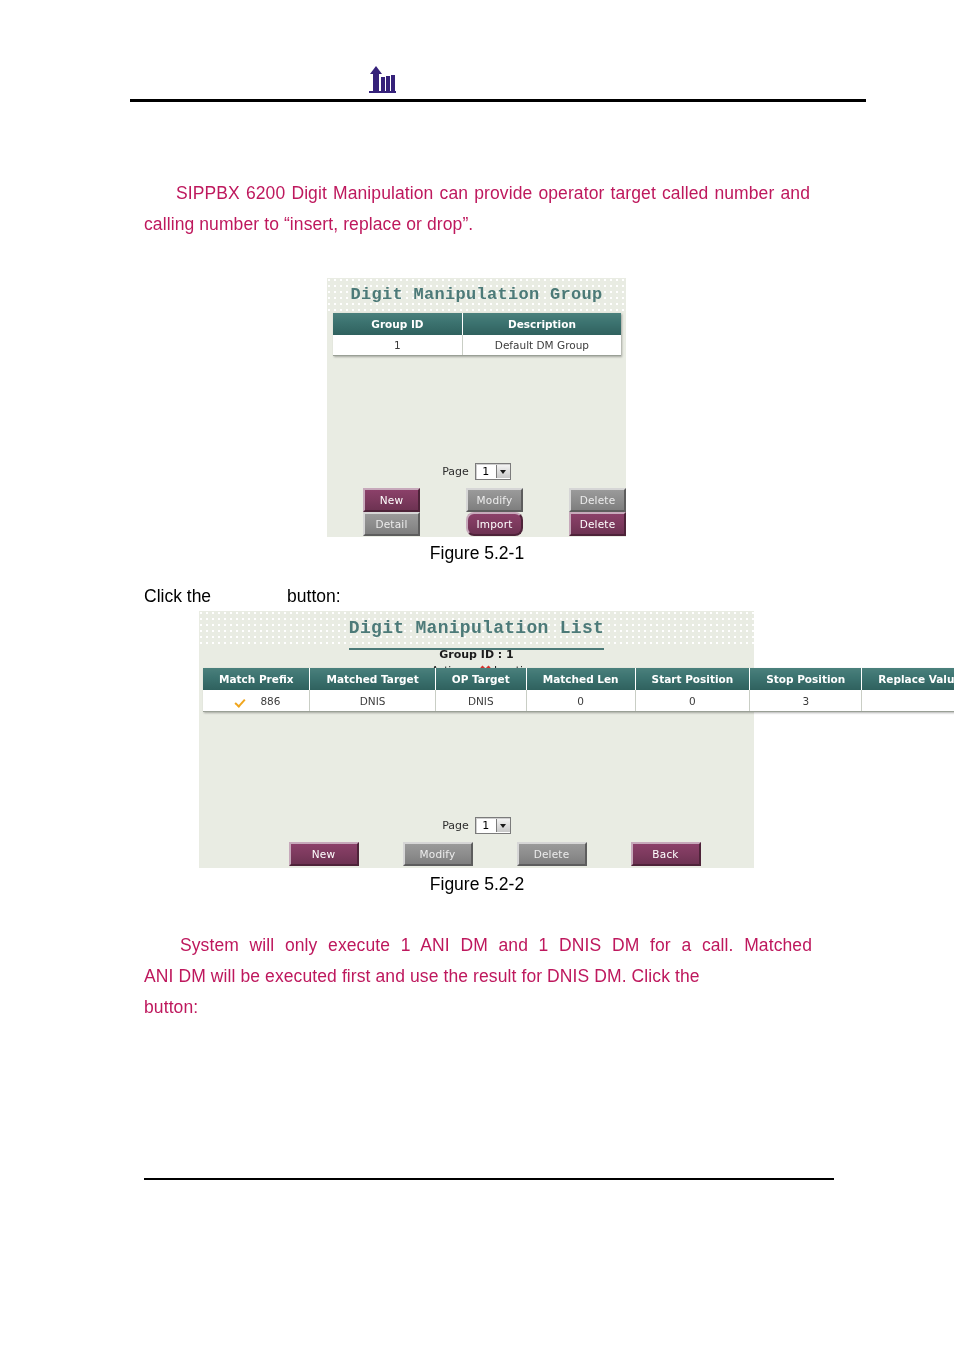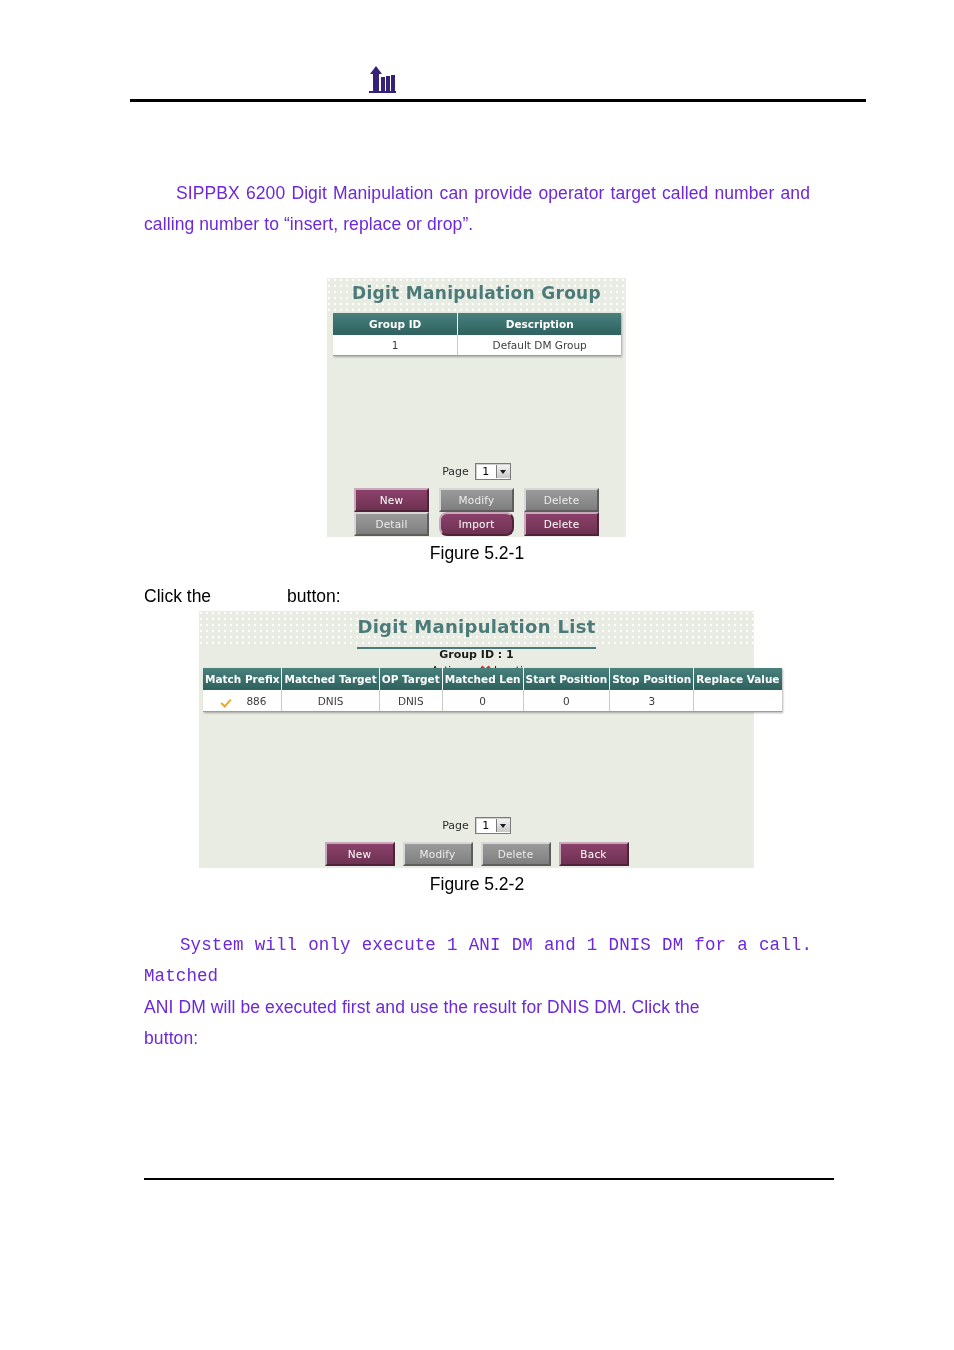--- a/index.html
+++ b/index.html
@@ -38,21 +38,21 @@
     width: 736px;
     height: 3px;
     background: #000000;
   }
 
   
   .para {
     position: absolute;
     font-size: 17.5px;
     line-height: 31px;
-    color: #6d28d9;
+    color: #be185d;
     text-align: justify;
     letter-spacing: 0.1px;
   }
   .para-1 {
     left: 144px;
     top: 178px;
     width: 666px;
   }
   .para-1 .indent { display: inline-block; width: 32px; }
 
@@ -65,21 +65,21 @@
     line-height: 28px;
   }
   .click-gap { display: inline-block; width: 76px; }
 
   .para-2 {
     left: 144px;
     top: 930px;
     width: 668px;
   }
   .para-2 .indent { display: inline-block; width: 36px; }
-  .para-2 .l1 { display: block; text-align: justify; text-align-last: justify; font-family: Liberation Mono, monospace; }
+  .para-2 .l1 { display: block; text-align: justify; text-align-last: justify; }
   .para-2 .l2 { display: block; }
   .para-2 .l3 { display: block; }
 
   
   .fig-caption {
     position: absolute;
     width: 954px;
     text-align: center;
     font-size: 17.5px;
     color: #000000;
@@ -107,36 +107,37 @@
     position: relative;
     text-align: center;
     font-family: "DejaVu Sans", sans-serif;
     font-weight: bold;
     color: #4c7a78;
     letter-spacing: 0.3px;
   }
   .panel-title span {
     border-bottom: 2px solid #4c7a78;
     padding-bottom: 10px;
+    font-family: Liberation Mono, monospace;
   }
 
   
   .dm-table {
     position: absolute;
     border-collapse: collapse;
     font-family: "DejaVu Sans", sans-serif;
     background: #ffffff;
     box-shadow: 1px 1px 2px rgba(0,0,0,0.30);
   }
   .dm-table th {
     background: linear-gradient(to bottom, #4b807c 0%, #3c7370 42%, #2f615e 100%);
     color: #ffffff;
     font-weight: bold;
     font-size: 10.5px;
-    padding: 5px 2px;
+    padding: 5px 16px;
     text-align: center;
     border-right: 1px solid #ffffff;
     white-space: nowrap;
   }
   .dm-table th:last-child { border-right: none; }
   .dm-table td {
     background: #ffffff;
     color: #3c3c3c;
     font-size: 10.5px;
     padding: 4px 2px;
@@ -199,20 +200,21 @@
   .ui-btn {
     font-family: "DejaVu Sans", sans-serif;
     font-size: 10.5px;
     color: #ffffff;
     text-align: center;
     line-height: 20px;
     height: 20px;
     border: 2px solid;
     box-sizing: content-box;
     letter-spacing: 0.2px;
+    margin-left: 36px;
   }
   .ui-btn.purple {
     background: linear-gradient(to bottom, #8b4069 0%, #7d3a5e 50%, #6d3252 100%);
     border-color: #c7a9bb #4e2339 #4e2339 #c7a9bb;
   }
   .ui-btn.gray {
     background: linear-gradient(to bottom, #9a9a9a 0%, #8d8d8d 50%, #7e7e7e 100%);
     border-color: #d6d6d6 #5d5d5d #5d5d5d #d6d6d6;
     color: #ececec;
   }

